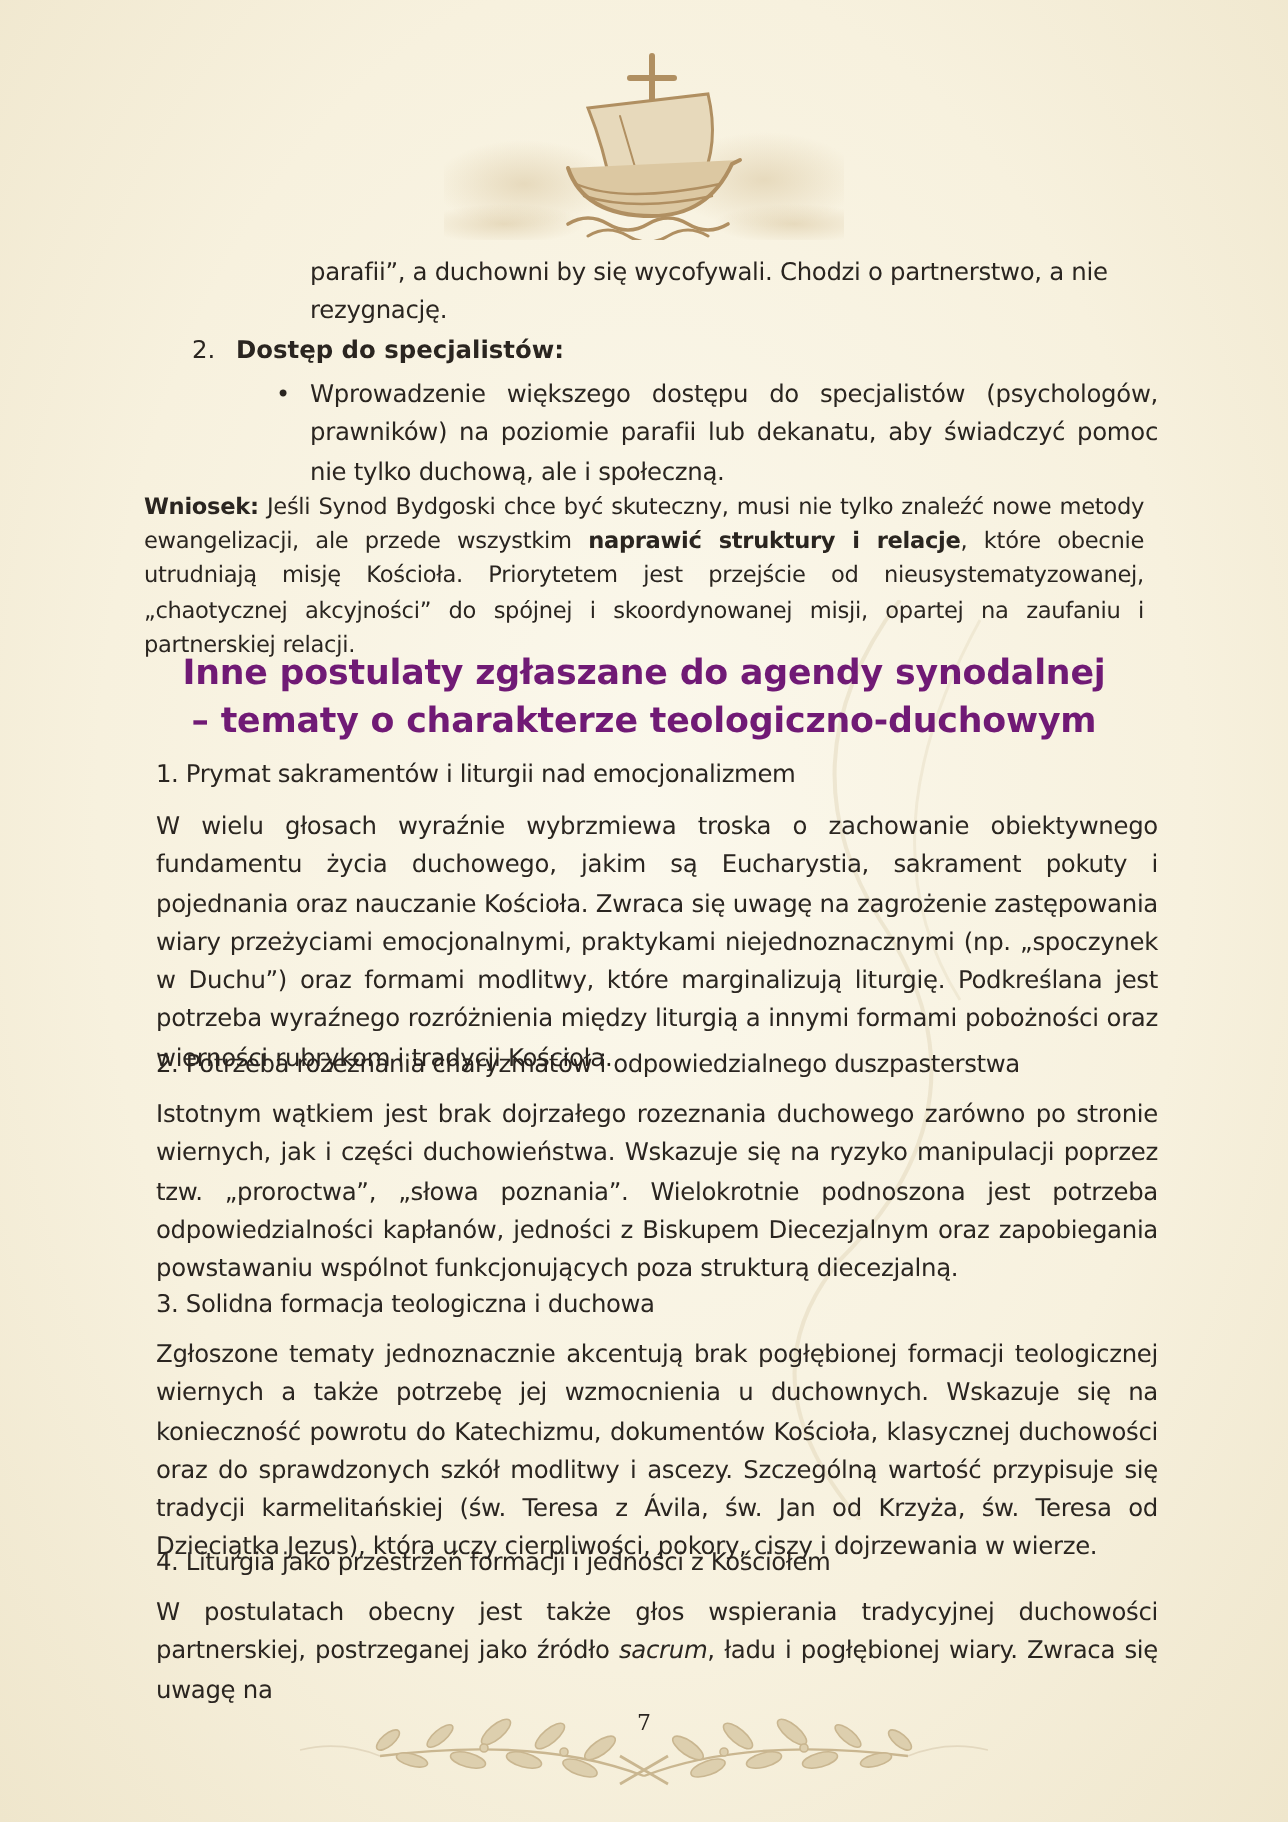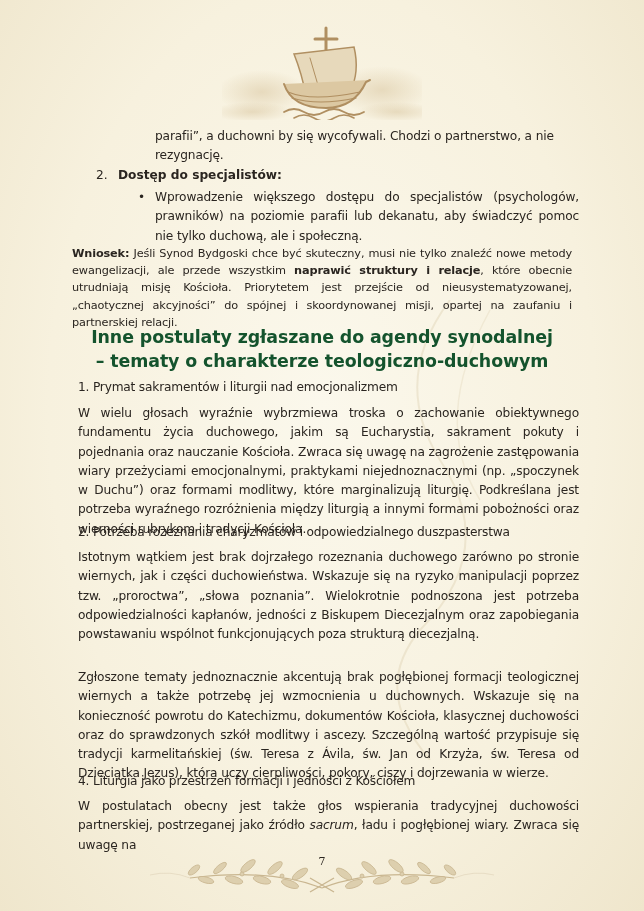--- a/index.html
+++ b/index.html
@@ -9,21 +9,21 @@
     font-family: "DejaVu Sans", sans-serif;
     color: #2a2520;
   }
   .page { position: absolute; inset: 0; padding-left: 29px; }
   .header-emblem { position: absolute; left: 222px; top: 12px; width: 200px; height: 108px; }
   .swirl { position: absolute; left: 330px; top: 300px; width: 220px; height: 460px; opacity: 0.35; }
   .p { position: absolute; font-size: 12.2px; line-height: 19.3px; text-align: justify; margin: 0; letter-spacing: -0.15px; }
   .bold { font-weight: bold; }
   .small { font-size: 11.3px; line-height: 17.2px; }
   .h2 { position: absolute; left: 78px; font-size: 12.2px; font-weight: normal; margin: 0; letter-spacing: -0.2px; }
-  .title { position: absolute; left: 60px; width: 524px; top: 325px; text-align: center; color: #14532d;
+  .title { position: absolute; left: 60px; width: 524px; top: 325px; text-align: center; color: #701a75;
            font-weight: bold; font-size: 17.4px; line-height: 24px; margin: 0; letter-spacing: -0.1px; }
   .num { position: absolute; left: 96px; font-size: 12.2px; }
   .bullet { position: absolute; left: 138px; font-size: 12px; }
   .footer { position: absolute; left: 150px; top: 840px; width: 344px; height: 66px; }
   .pagenum { position: absolute; left: 0; width: 644px; top: 855px; text-align: center;
              font-family: "DejaVu Serif", serif; font-size: 11px; color: #2a2520; }
   i { font-style: italic; }
 </style>
 </head>
 <body>
@@ -82,20 +82,21 @@
     <span>Inne postulaty zgłaszane do agendy synodalnej</span><br>
     <span>– tematy o charakterze teologiczno-duchowym</span>
   </h1>
 
   <h2 class="h2" style="top:380px;">1. Prymat sakramentów i liturgii nad emocjonalizmem</h2>
   <p class="p" style="left:78px; top:404px; width:501px;">W wielu głosach wyraźnie wybrzmiewa troska o zachowanie obiektywnego fundamentu życia duchowego, jakim są Eucharystia, sakrament pokuty i pojednania oraz nauczanie Kościoła. Zwraca się uwagę na zagrożenie zastępowania wiary przeżyciami emocjonalnymi, praktykami niejednoznacznymi (np. „spoczynek w Duchu”) oraz formami modlitwy, które marginalizują liturgię. Podkreślana jest potrzeba wyraźnego rozróżnienia między liturgią a innymi formami pobożności oraz wierności rubrykom i tradycji Kościoła.</p>
 
   <h2 class="h2" style="top:525px;">2. Potrzeba rozeznania charyzmatów i odpowiedzialnego duszpasterstwa</h2>
   <p class="p" style="left:78px; top:548px; width:501px;">Istotnym wątkiem jest brak dojrzałego rozeznania duchowego zarówno po stronie wiernych, jak i części duchowieństwa. Wskazuje się na ryzyko manipulacji poprzez tzw. „proroctwa”, „słowa poznania”. Wielokrotnie podnoszona jest potrzeba odpowiedzialności kapłanów, jedności z Biskupem Diecezjalnym oraz zapobiegania powstawaniu wspólnot funkcjonujących poza strukturą diecezjalną.</p>
 
+  <h2 class="h2" style="top:645px;">3. Solidna formacja teologiczna i duchowa</h2>
   <p class="p" style="left:78px; top:668px; width:501px;">Zgłoszone tematy jednoznacznie akcentują brak pogłębionej formacji teologicznej wiernych a także potrzebę jej wzmocnienia u duchownych. Wskazuje się na konieczność powrotu do Katechizmu, dokumentów Kościoła, klasycznej duchowości oraz do sprawdzonych szkół modlitwy i ascezy. Szczególną wartość przypisuje się tradycji karmelitańskiej (św. Teresa z Ávila, św. Jan od Krzyża, św. Teresa od Dzieciątka Jezus), która uczy cierpliwości, pokory, ciszy i dojrzewania w wierze.</p>
 
   <h2 class="h2" style="top:774px;">4. Liturgia jako przestrzeń formacji i jedności z Kościołem</h2>
   <p class="p" style="left:78px; top:797px; width:501px;">
     <span>W postulatach obecny jest także głos wspierania tradycyjnej duchowości partnerskiej, postrzeganej jako źródło </span><i>sacrum</i><span>, ładu i pogłębionej wiary. Zwraca się uwagę na</span>
   </p>
 
   <svg class="footer" viewBox="0 0 344 66">
     <g stroke="#c9b690" fill="#ddcfae" stroke-width="0.8">
       <path d="M172 48 Q120 28 40 38" fill="none" stroke-width="1.2"></path>

